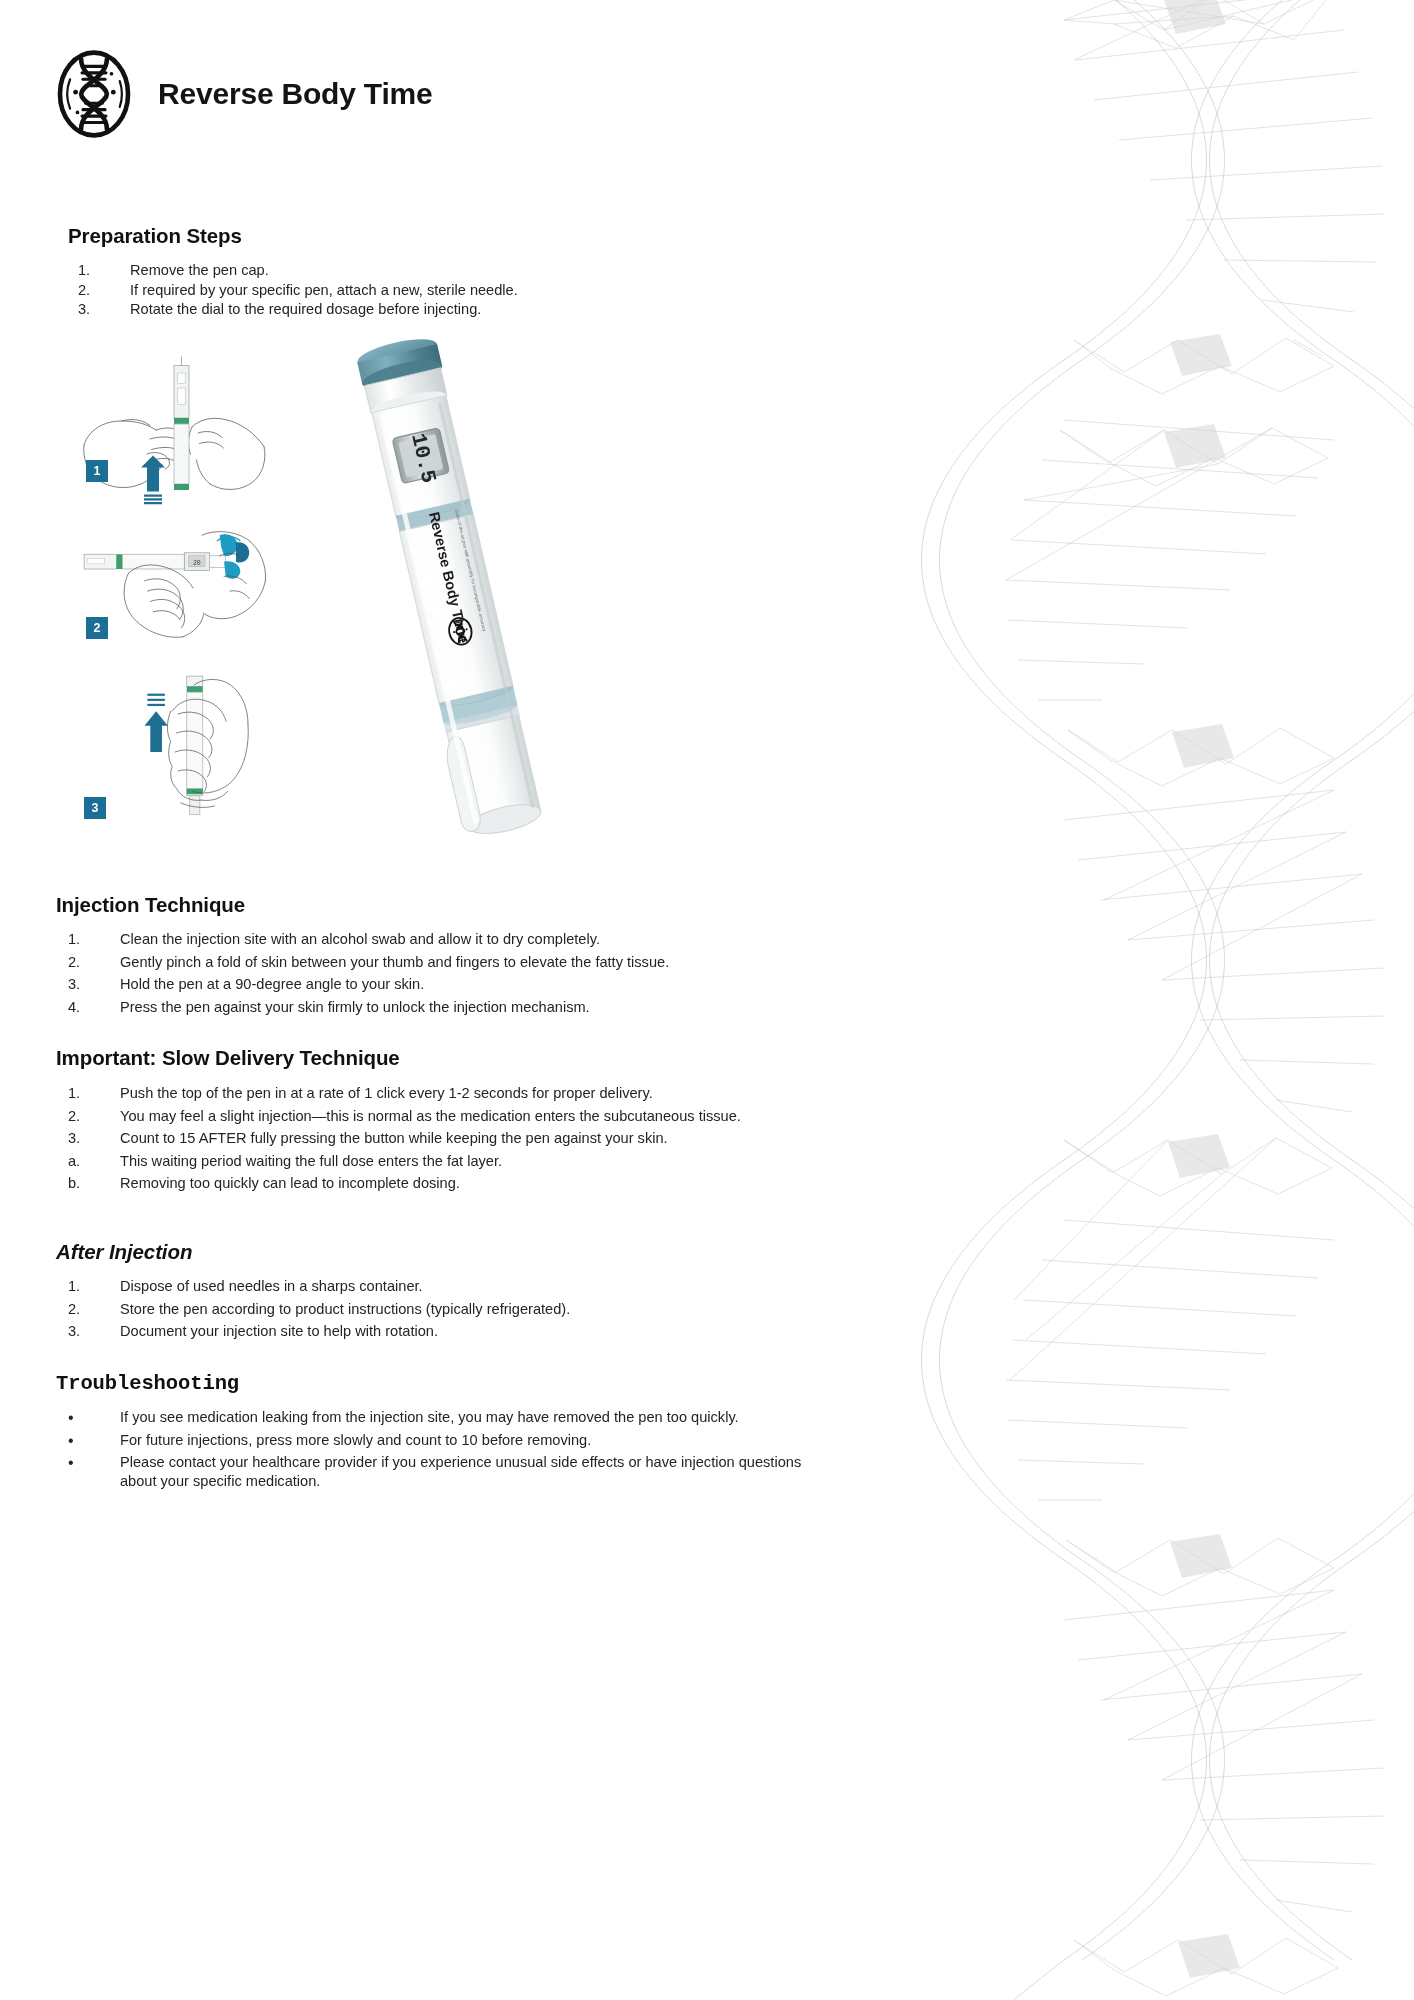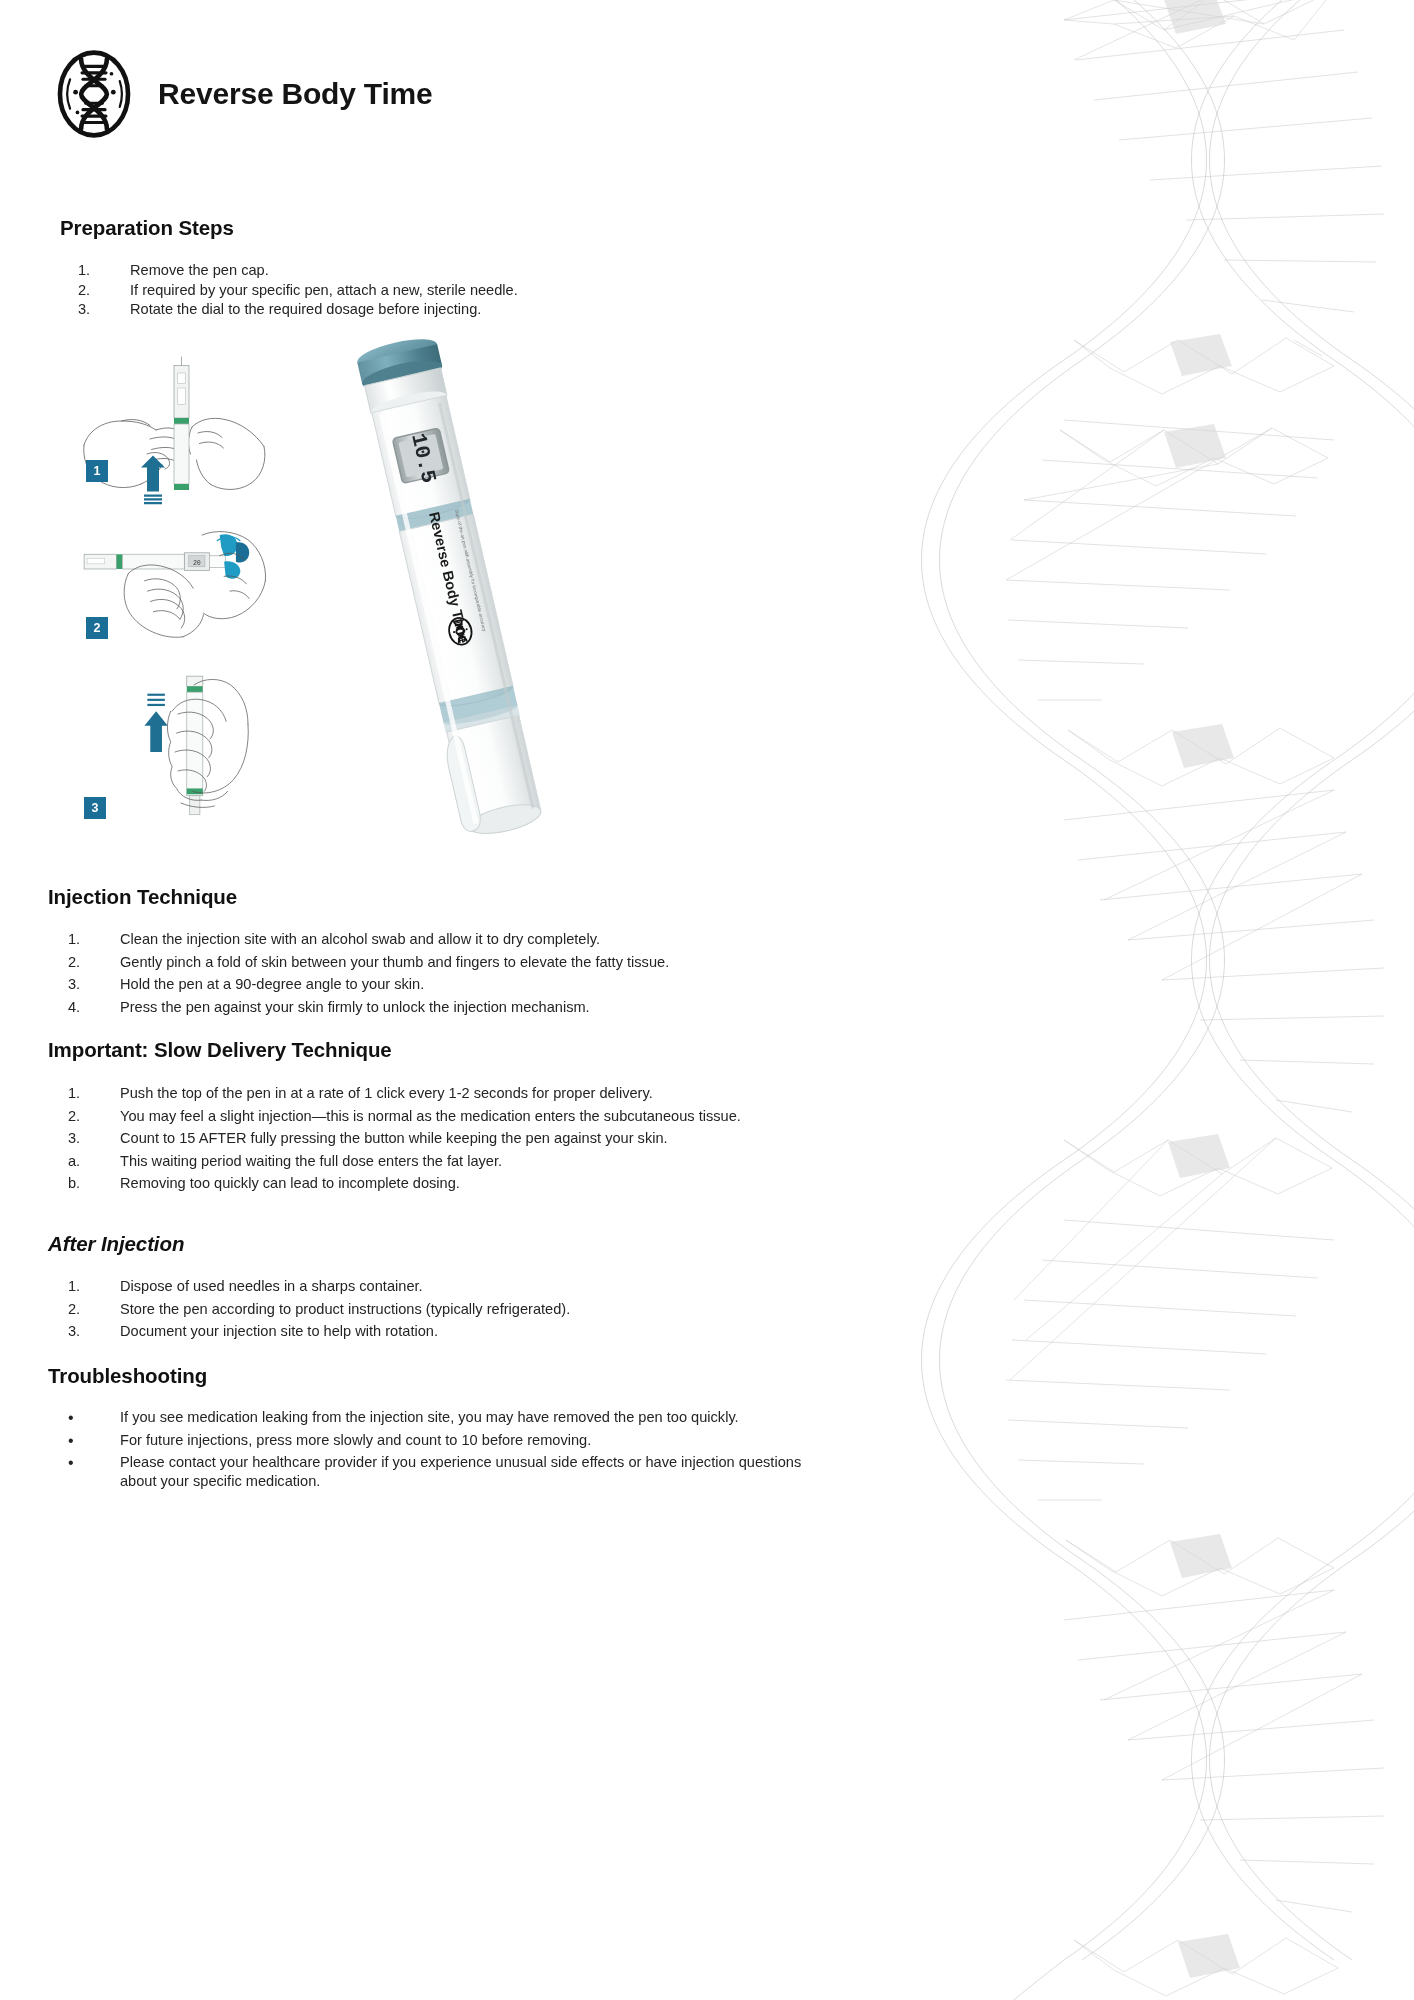--- a/index.html
+++ b/index.html
@@ -36,31 +36,31 @@
     display:flex;align-items:center;gap:18px;
   }
   #brand-logo{width:92px;height:92px;display:block;}
   #brand-title{
     font-size:30px;font-weight:700;letter-spacing:-0.2px;color:#141414;
     white-space:nowrap;
   }
 
   
   h2.section-heading{
-    margin:0;
+    margin:8px;
     font-size:20.5px;
     font-weight:700;
     letter-spacing:-0.1px;
     color:#111111;
   }
   .sec-prep-head{position:absolute;top:216px;left:60px;}
   .sec-inj-head{position:absolute;top:885px;left:48px;}
   .sec-slow-head{position:absolute;top:1038px;left:48px;}
   .sec-after-head{position:absolute;top:1232px;left:48px;font-style:italic;}
-  .sec-trouble-head{position:absolute;top:1364px;left:48px;}
+  .sec-trouble-head{position:absolute;top:1364px;left:48px;font-family:Liberation Mono, monospace;}
 
   
   ol.doc-list, ul.doc-list{
     margin:0;padding:0;list-style:none;
   }
   .li-row{
     display:flex;
     font-size:14.6px;
     line-height:19px;
     color:#242424;

